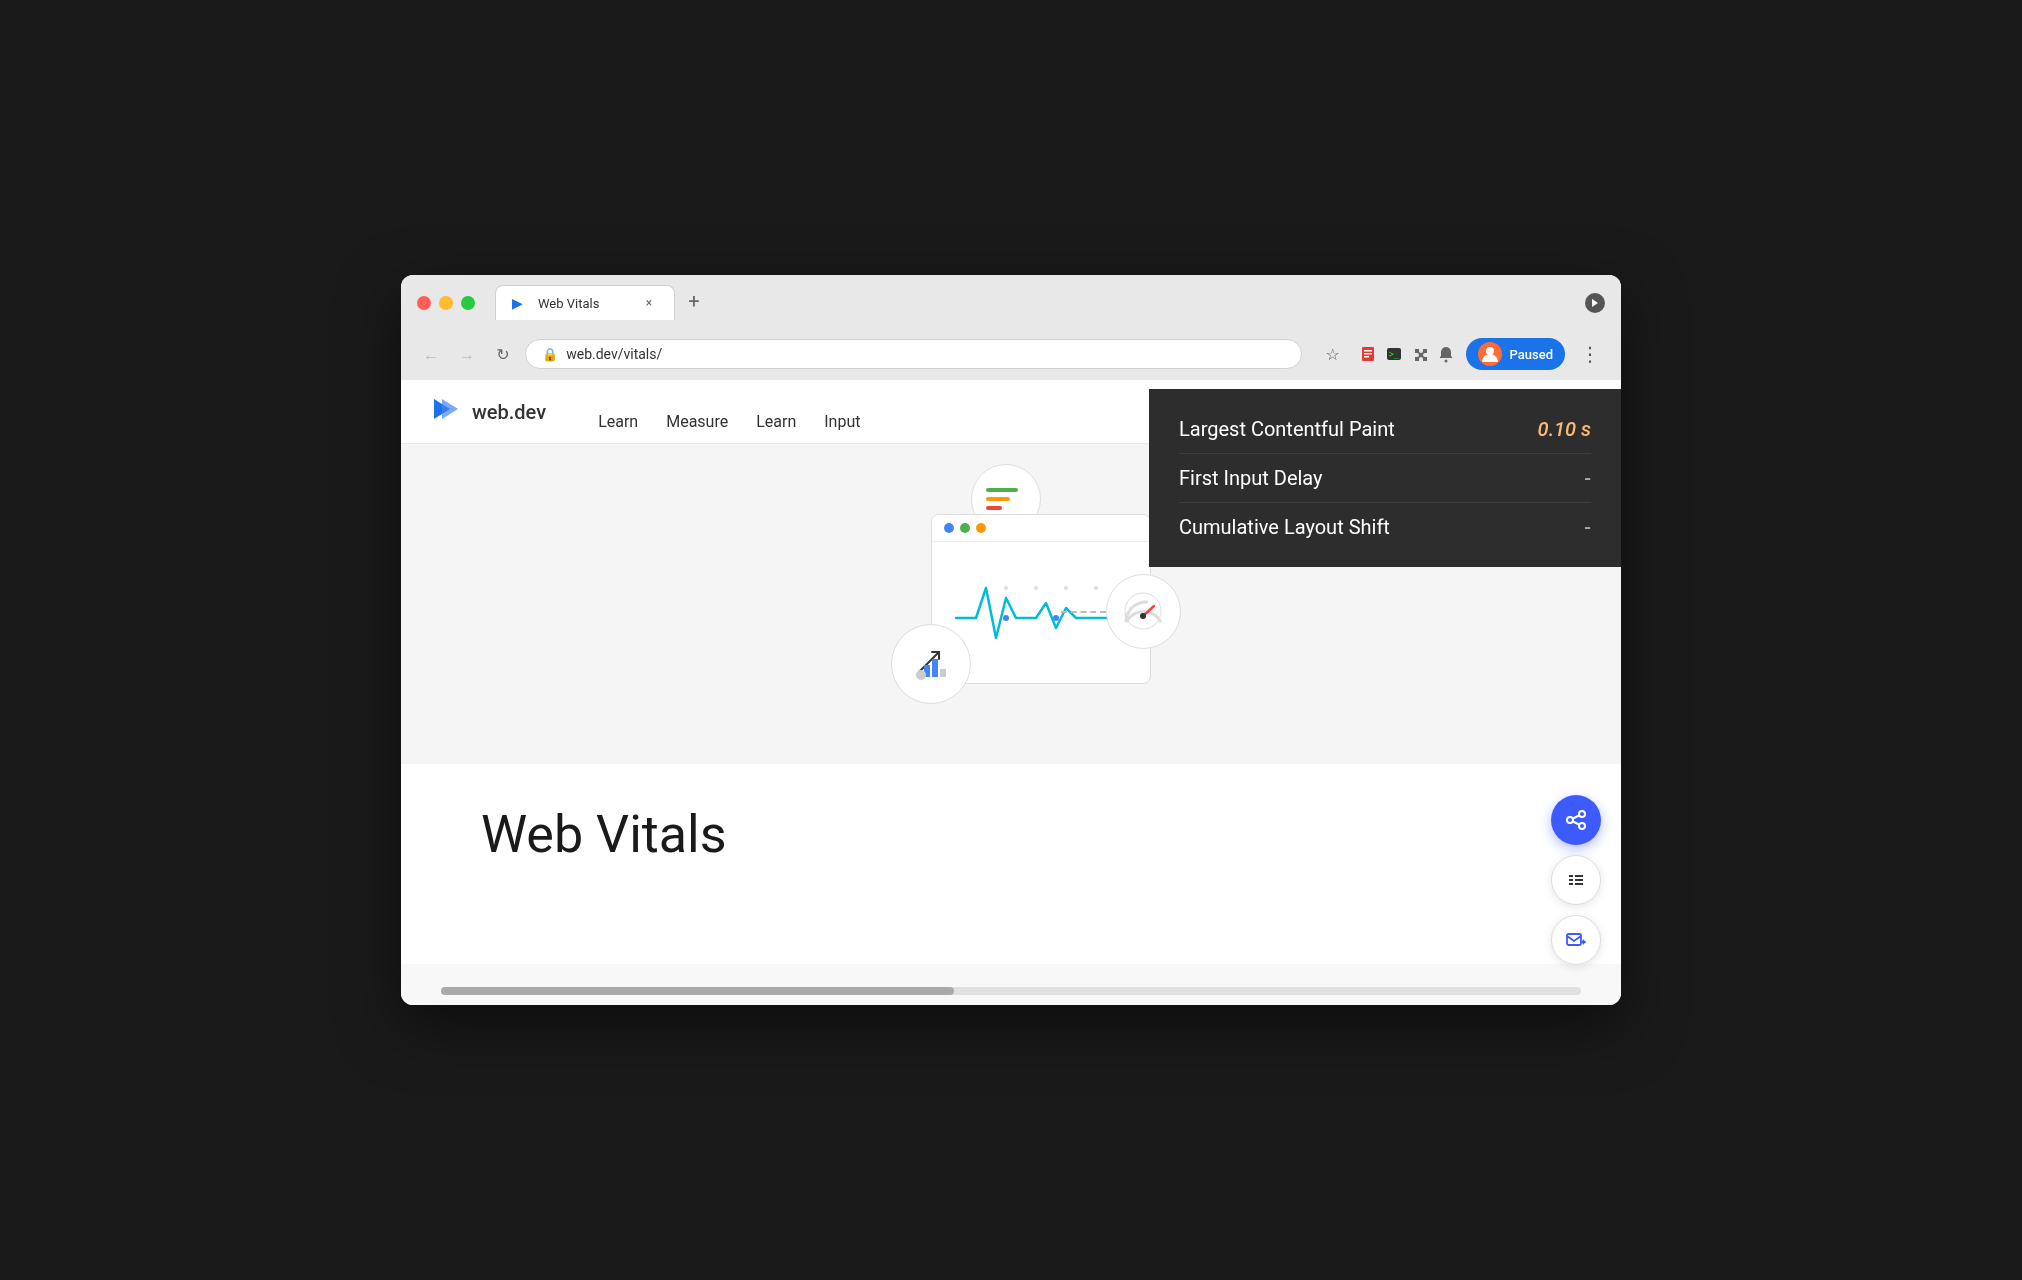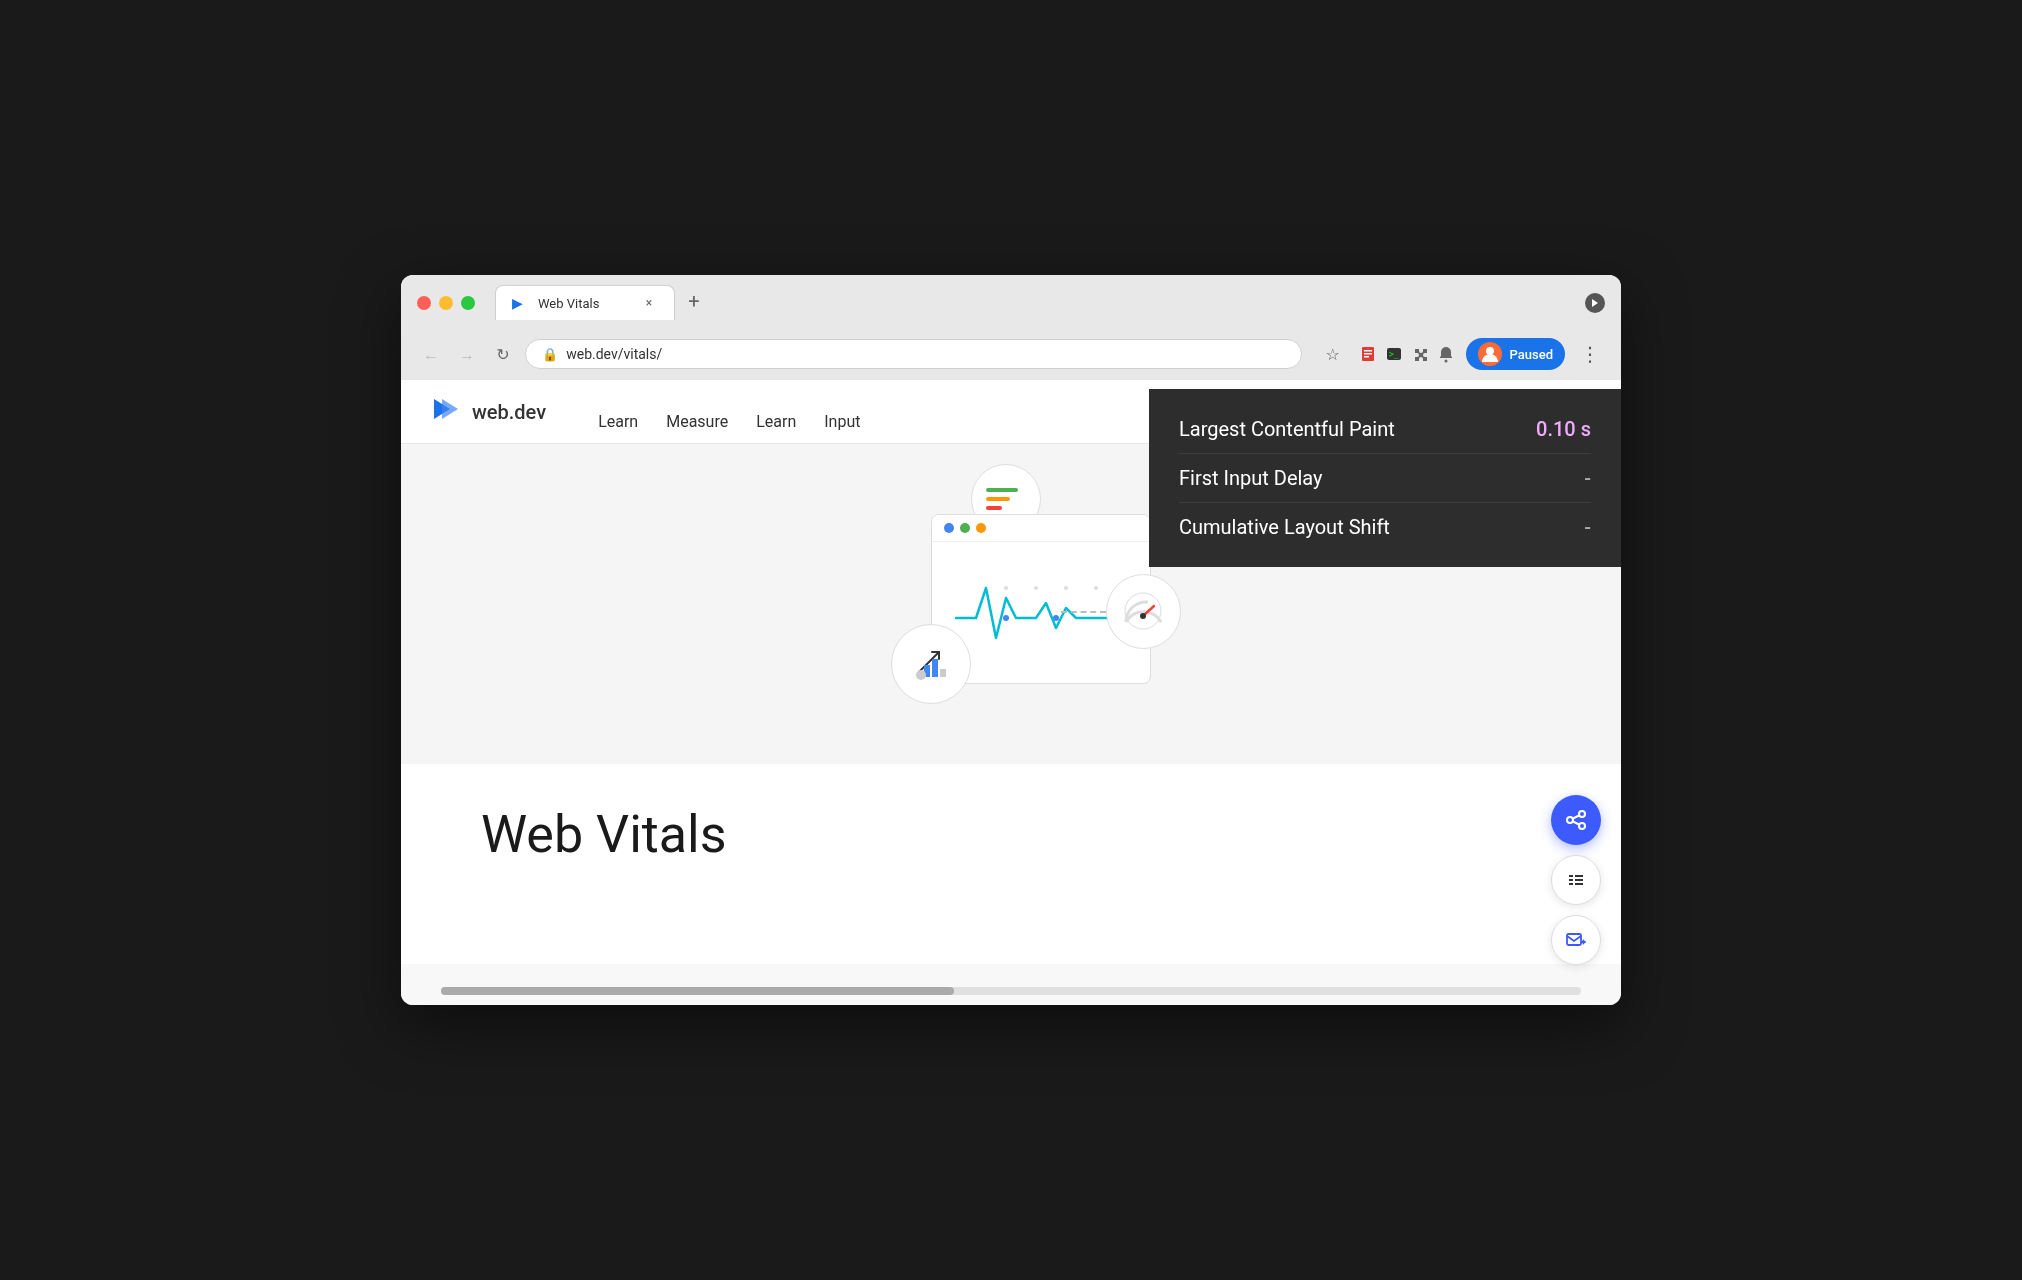--- a/index.html
+++ b/index.html
@@ -315,21 +315,21 @@
       font-size: 20px;
       color: #ffffff;
       font-weight: 400;
     }
 
     .dropdown-metric-value {
       font-size: 20px;
       font-weight: 500;
     }
 
-    .dropdown-metric-value.green { color: #f0abfc; }
+    .dropdown-metric-value.green { color: #fdba74; font-style: italic; }
     .dropdown-metric-value.dash { color: #aaa; }
 
     
     .hero-section {
       background: #f5f5f5;
       padding: 40px;
       display: flex;
       justify-content: center;
       align-items: center;
       height: 320px;

